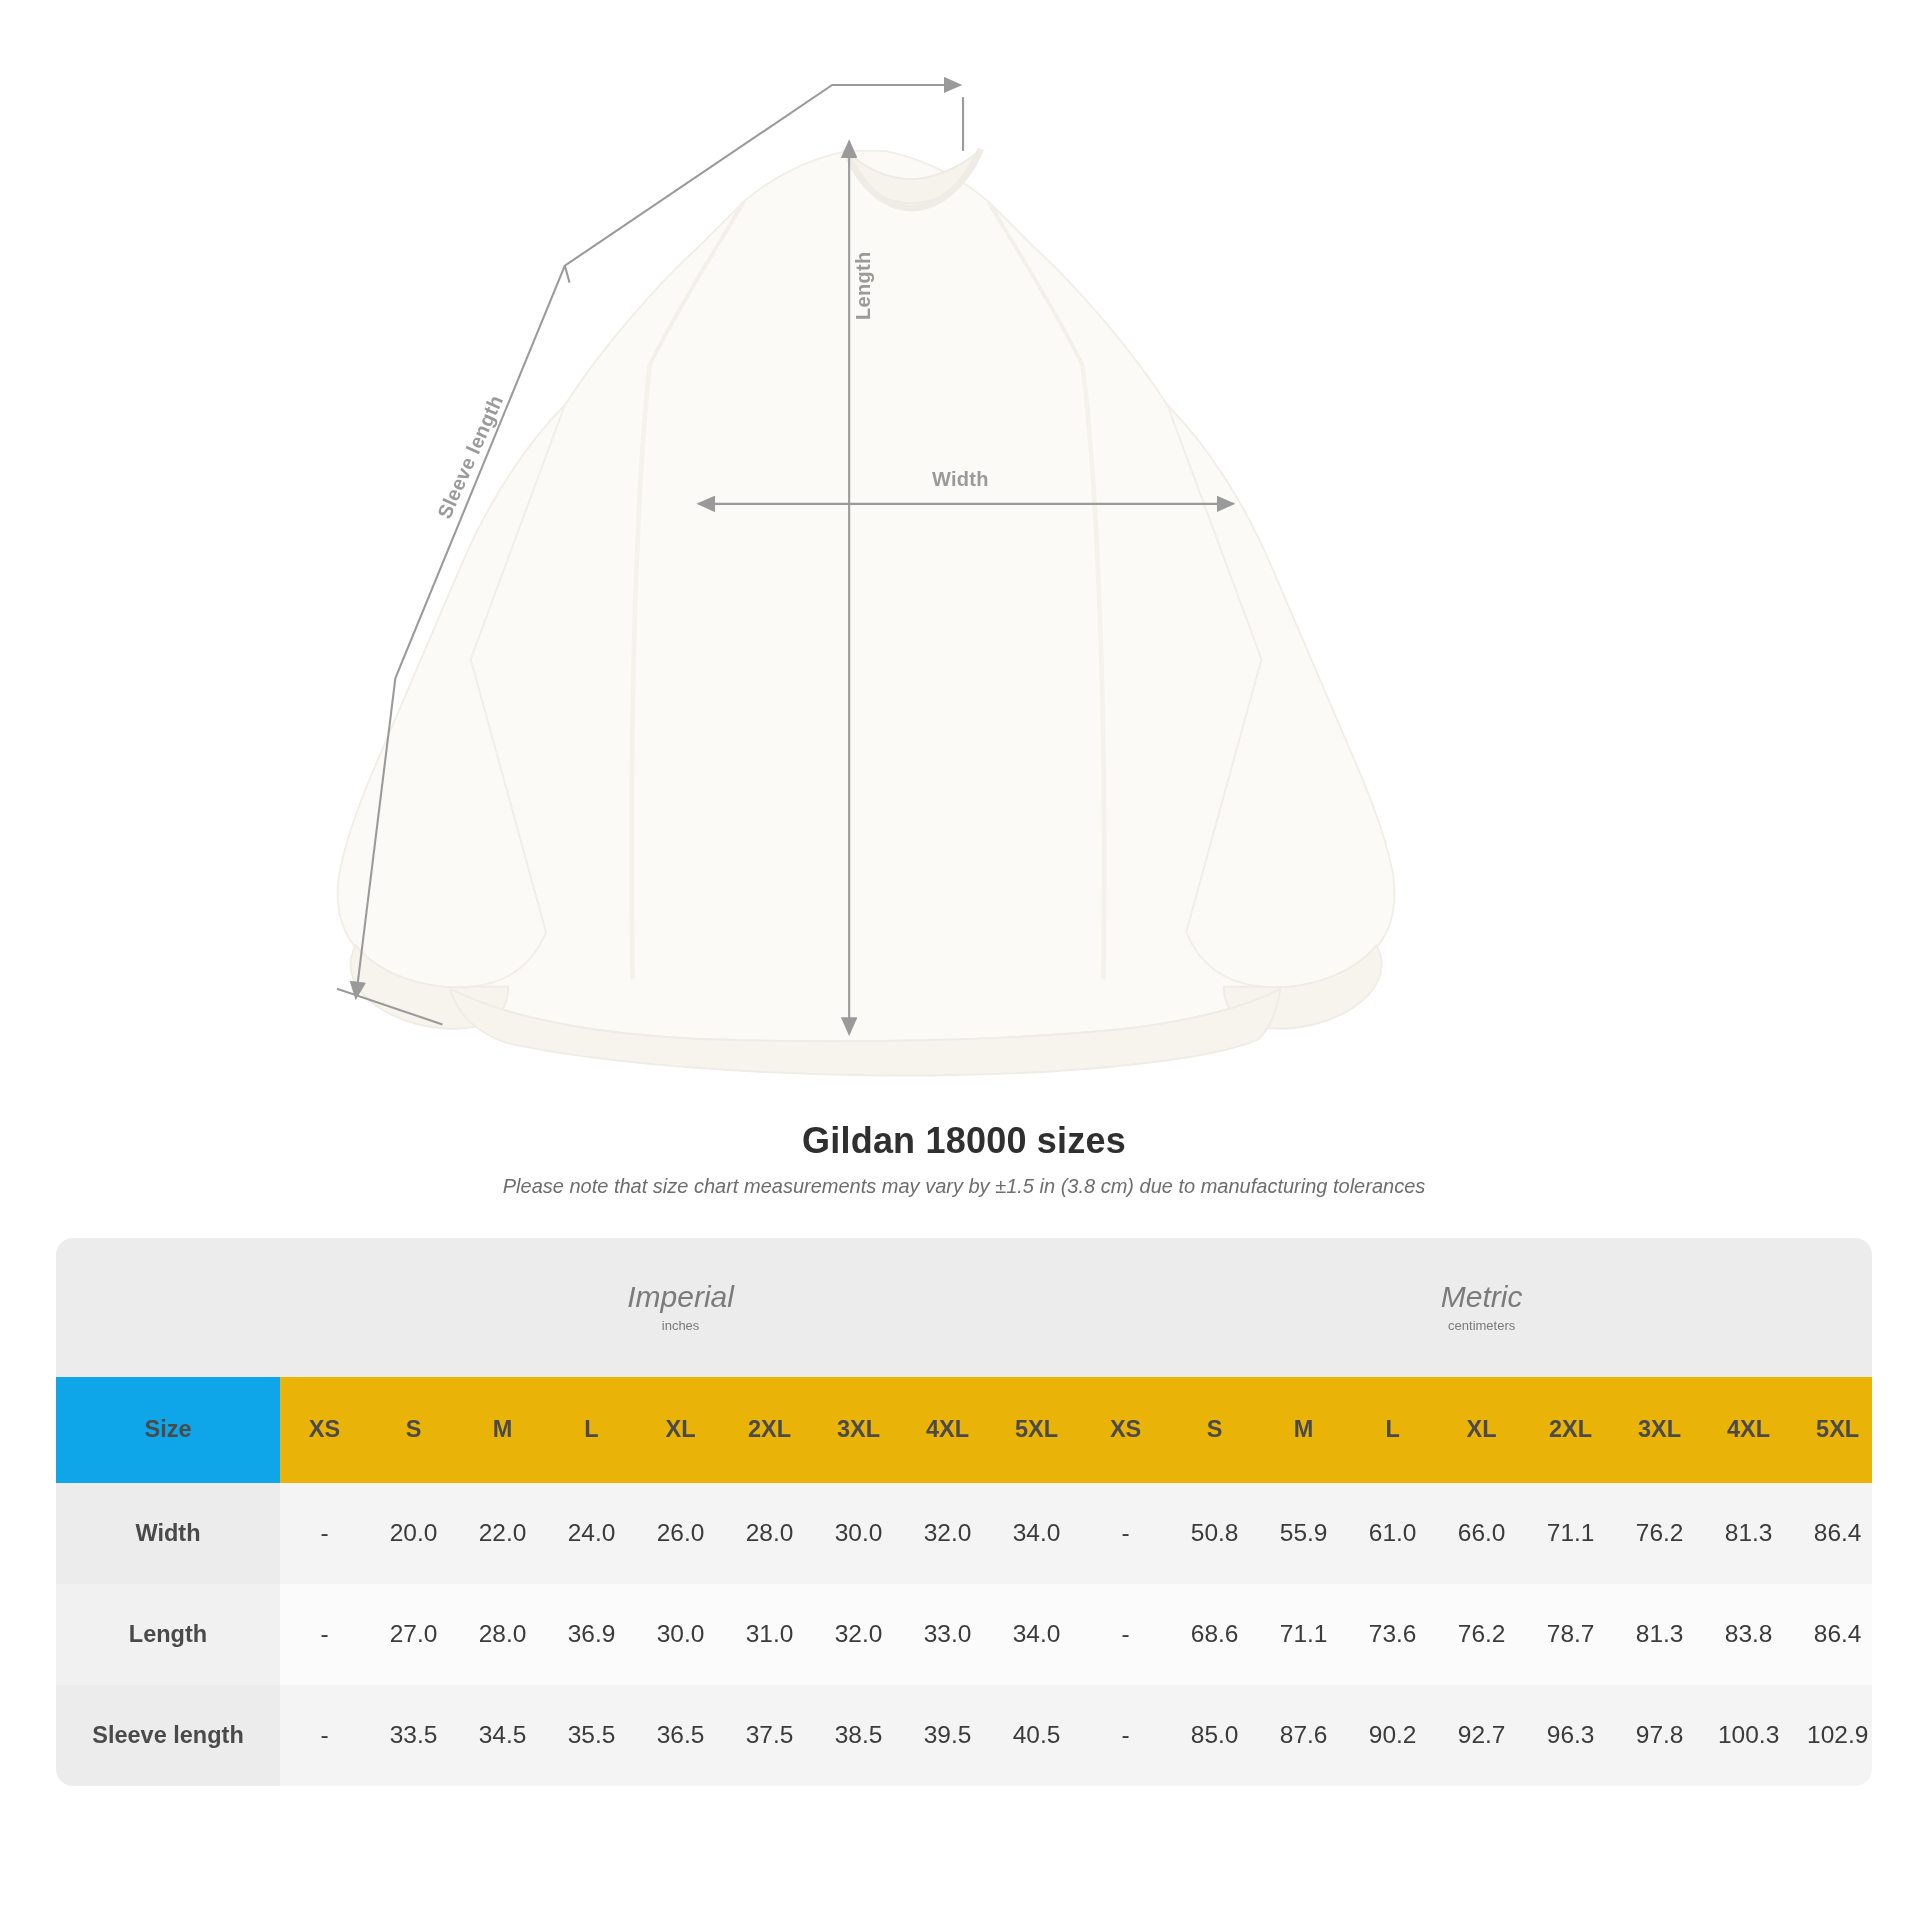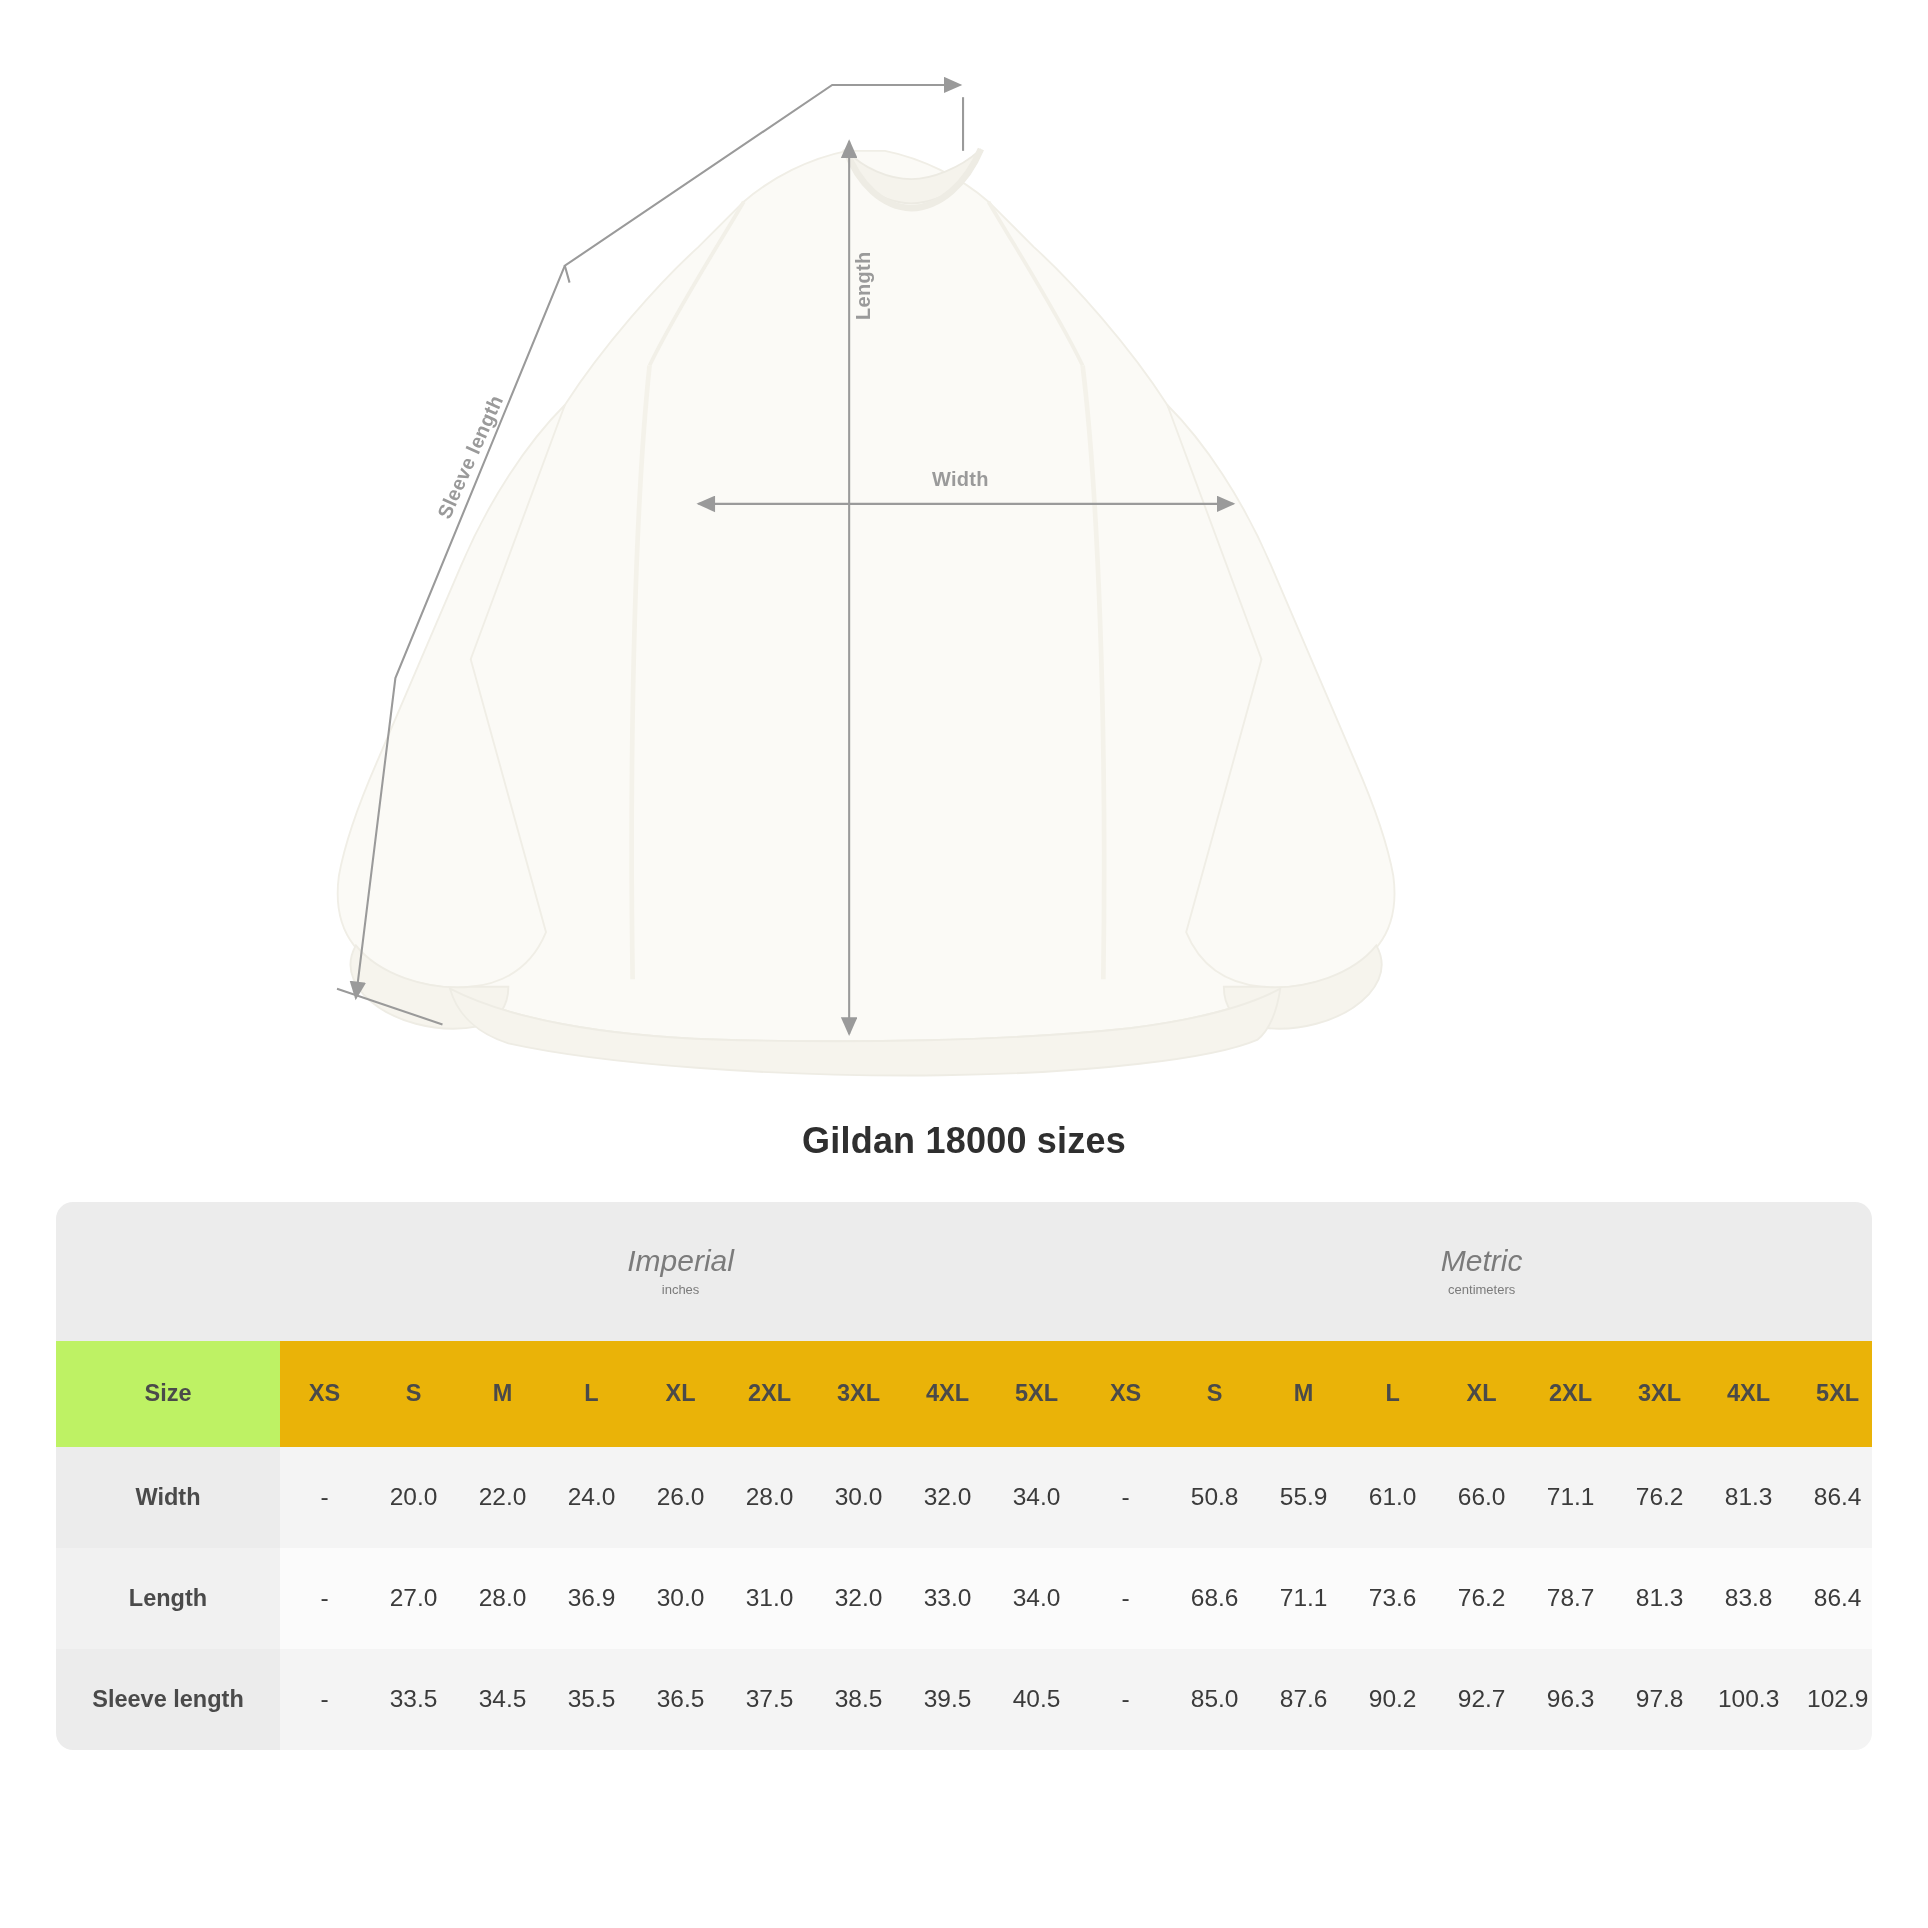--- a/index.html
+++ b/index.html
@@ -110,21 +110,21 @@
   }
   .head-row td {
     background: #eab308;
     height: 104px;
     font-size: 23.5px;
     font-weight: bold;
     color: #4a4a4a;
   }
   .head-row td.rowlabel,
   .data-row td.rowlabel {
-    background: #bef264;
+    background: #0ea5e9;
     font-size: 23.5px;
     font-weight: bold;
     color: #4a4a4a;
     width: 224px;
   }
   .data-row td {
     height: 99px;
     font-size: 24.5px;
     color: #3b3b3b;
   }
@@ -229,20 +229,21 @@
       </g>
     </svg>
 
     <div class="dim-label label-width">Width</div>
     <div class="dim-label label-length">Length</div>
     <div class="dim-label label-sleeve">Sleeve length</div>
   </div>
 
   <div class="title-block">
     <h1 class="chart-title">Gildan 18000 sizes</h1>
+    <p class="chart-note">Please note that size chart measurements may vary by ±1.5 in (3.8 cm) due to manufacturing tolerances</p>
   </div>
 
   <div class="table-wrap">
     <table class="size-table">
       <colgroup>
         <col style="width:224px">
         <col span="9" style="width:89px">
         <col span="9" style="width:89px">
       </colgroup>
       <tbody>

